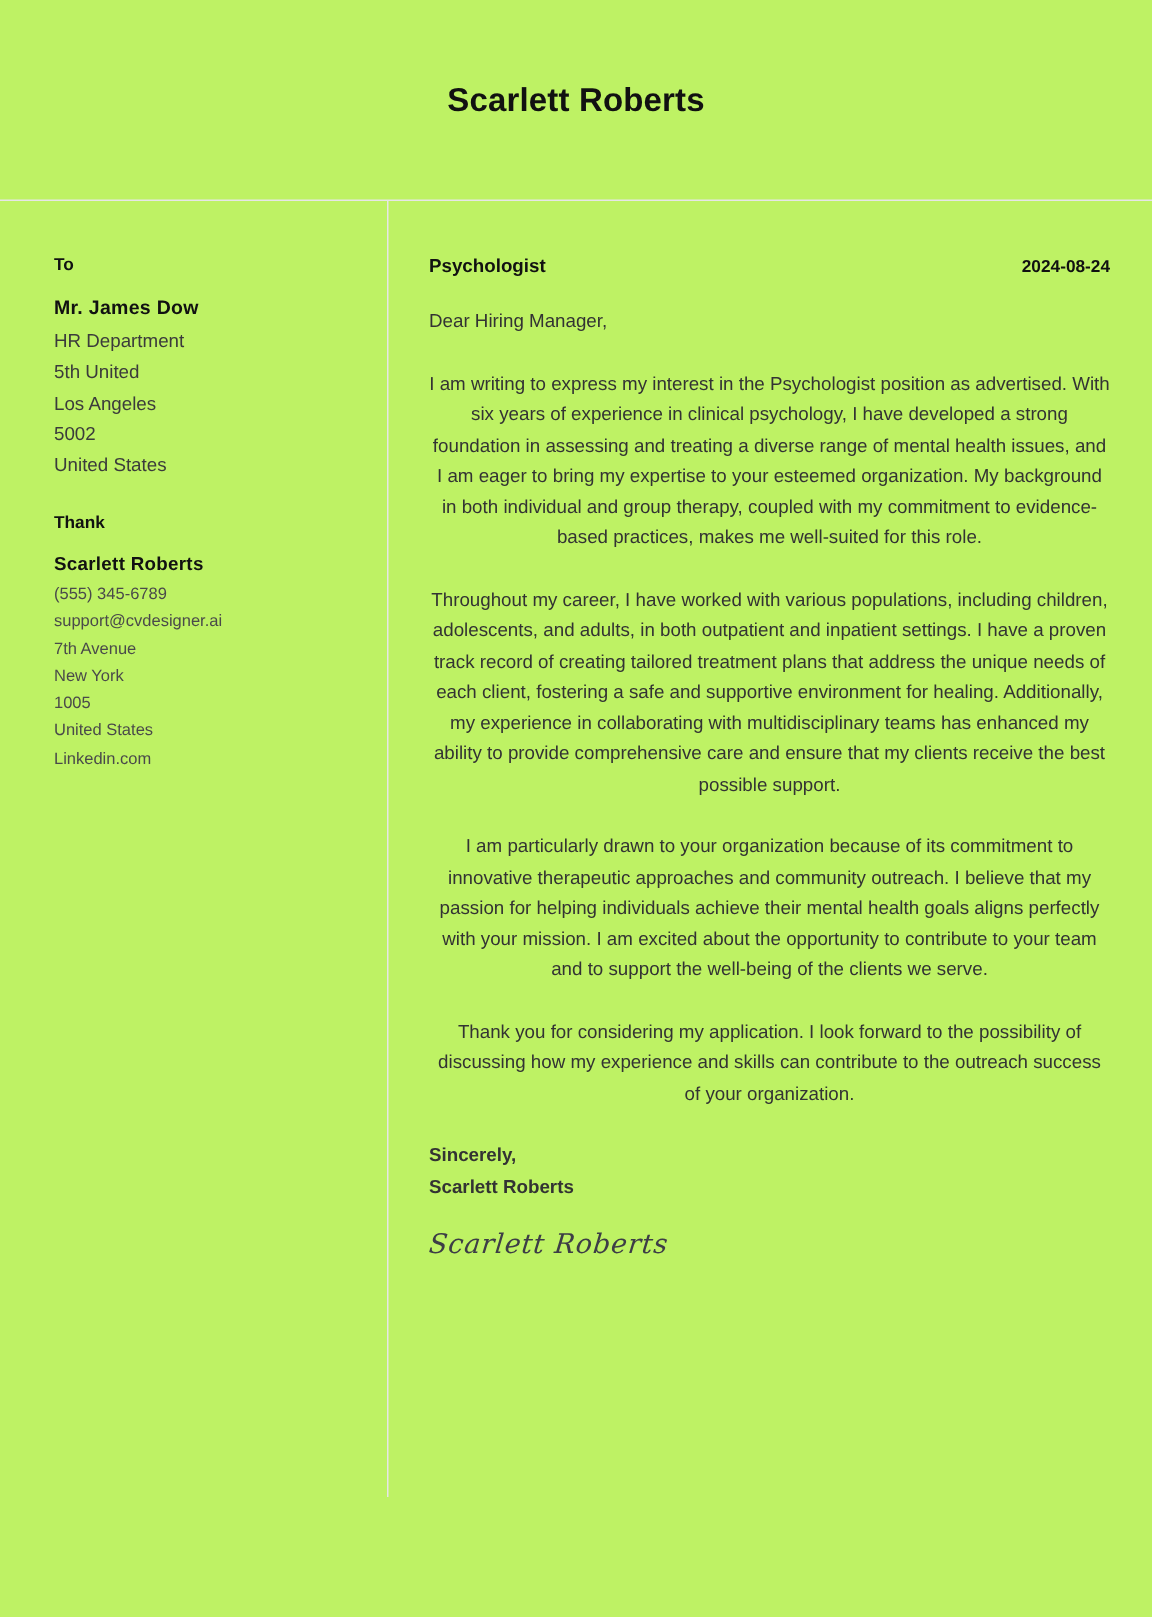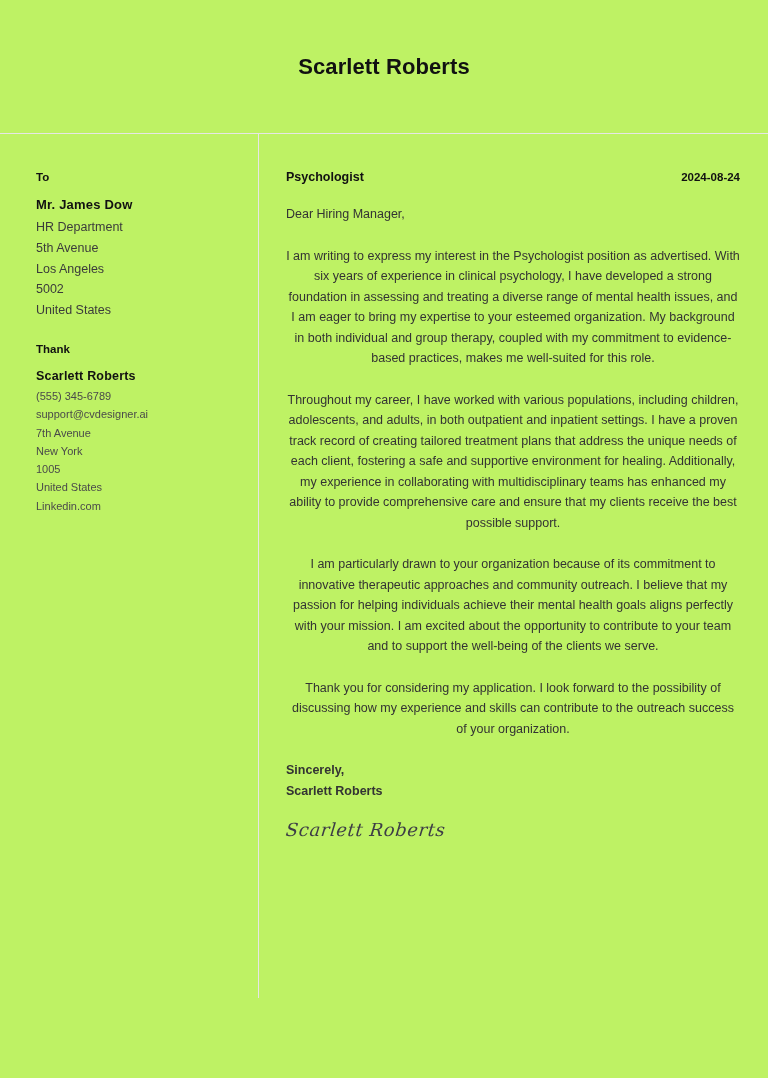--- a/index.html
+++ b/index.html
@@ -162,21 +162,21 @@
   <div class="header-rule"></div>
 
   <div class="columns">
 
     <div class="sidebar">
 
       <div class="addr-block">
         <div class="addr-label">To</div>
         <div class="addr-name-to">Mr. James Dow</div>
         <div class="addr-line-to">HR Department</div>
-        <div class="addr-line-to">5th Avenue</div>
+        <div class="addr-line-to">5th United</div>
         <div class="addr-line-to">Los Angeles</div>
         <div class="addr-line-to">5002</div>
         <div class="addr-line-to">United States</div>
       </div>
 
       <div class="addr-block">
         <div class="addr-label">Thank</div>
         <div class="addr-name-from">Scarlett Roberts</div>
         <div class="addr-line-from">(555) 345-6789</div>
         <div class="addr-line-from">support@cvdesigner.ai</div>

